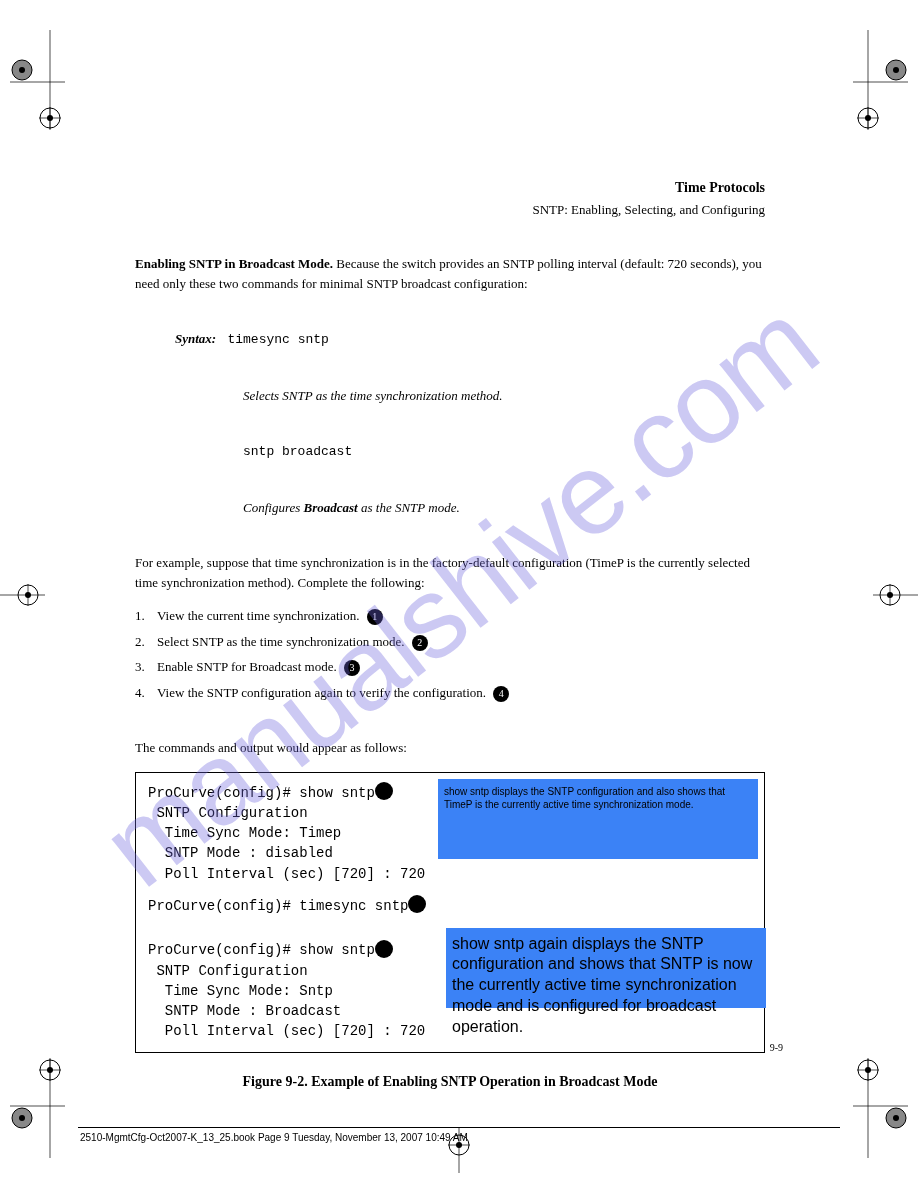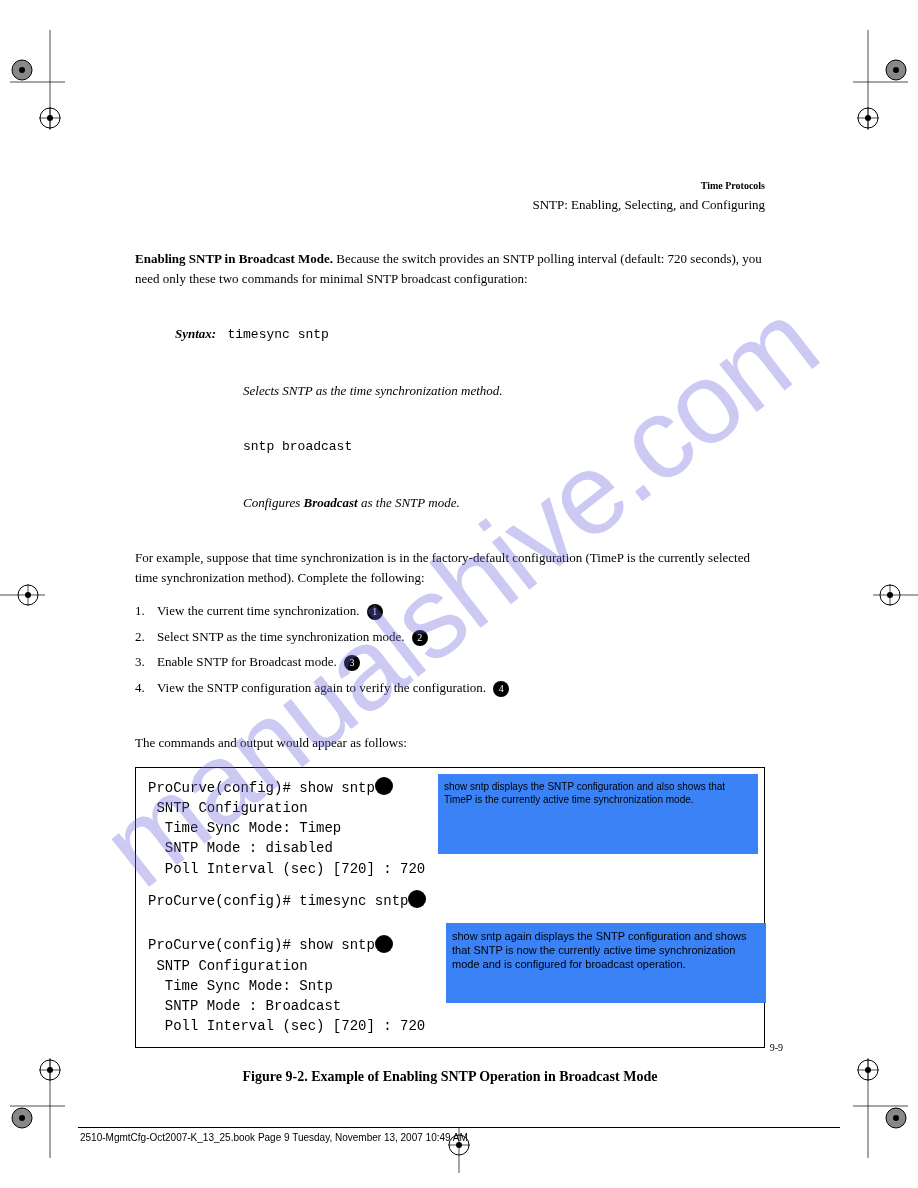--- a/index.html
+++ b/index.html
@@ -48,21 +48,21 @@
       top: 180px;
       left: 135px;
       width: 630px;
       z-index: 3;
     }
     .header-block {
       text-align: right;
       margin-bottom: 30px;
     }
     .header-title {
-      font-size: 10px;
+      font-size: 14px;
       font-weight: bold;
       margin-bottom: 6px;
     }
     .header-subtitle {
       font-size: 13px;
     }
     .body-text {
       font-size: 13px;
       line-height: 1.5;
     }
@@ -287,21 +287,21 @@
       <div class="step-row">
         <span class="step-num">4.</span>
         <span class="step-text"><span>View the SNTP configuration again to verify the configuration.</span> <span class="step-circle">4</span></span>
       </div>
     </div>
 
     <p>The commands and output would appear as follows:</p>
 
     <div class="terminal-box">
       <div class="gray-block gray1" style="font-family:Arial,sans-serif;font-size:10px;padding:6px;line-height:1.3;">show sntp displays the SNTP configuration and also shows that TimeP is the currently active time synchronization mode.</div>
-      <div class="gray-block gray2" style="font-family:Arial,sans-serif;font-size:11px;padding:6px;line-height:1.3;">show sntp again displays the SNTP configuration and shows that SNTP is now the currently active time synchronization mode and is configured for broadcast operation.</div>
+      <div class="gray-block gray2" style="font-family:Arial,sans-serif;font-size:16px;padding:6px;line-height:1.3;">show sntp again displays the SNTP configuration and shows that SNTP is now the currently active time synchronization mode and is configured for broadcast operation.</div>
       <div class="terminal-line"><span>ProCurve(config)# show sntp</span><span class="term-circle"></span></div>
       <div class="terminal-line"> SNTP Configuration</div>
       <div class="terminal-line">  Time Sync Mode: Timep</div>
       <div class="terminal-line">  SNTP Mode : disabled</div>
       <div class="terminal-line">  Poll Interval (sec) [720] : 720</div>
       <div class="spacer"></div>
       <div class="terminal-line"><span>ProCurve(config)# timesync sntp</span><span class="term-circle"></span></div>
       <div class="spacer"></div>
       <div class="spacer"></div>
       <div class="terminal-line"><span>ProCurve(config)# show sntp</span><span class="term-circle"></span></div>

